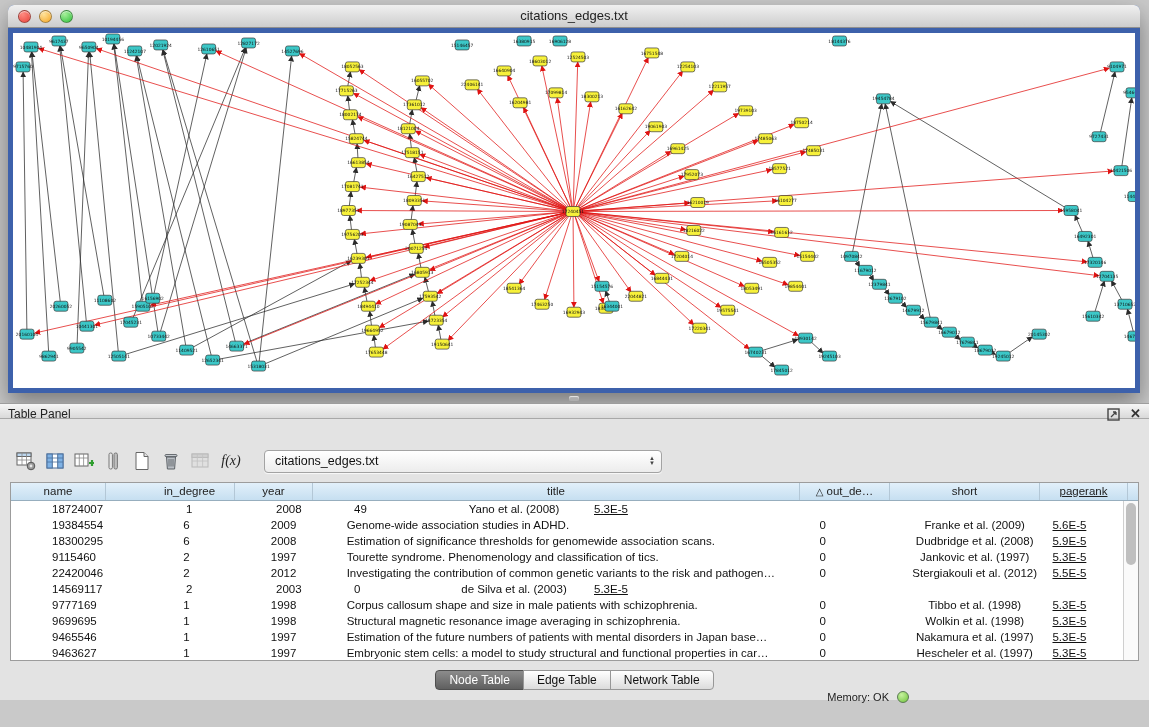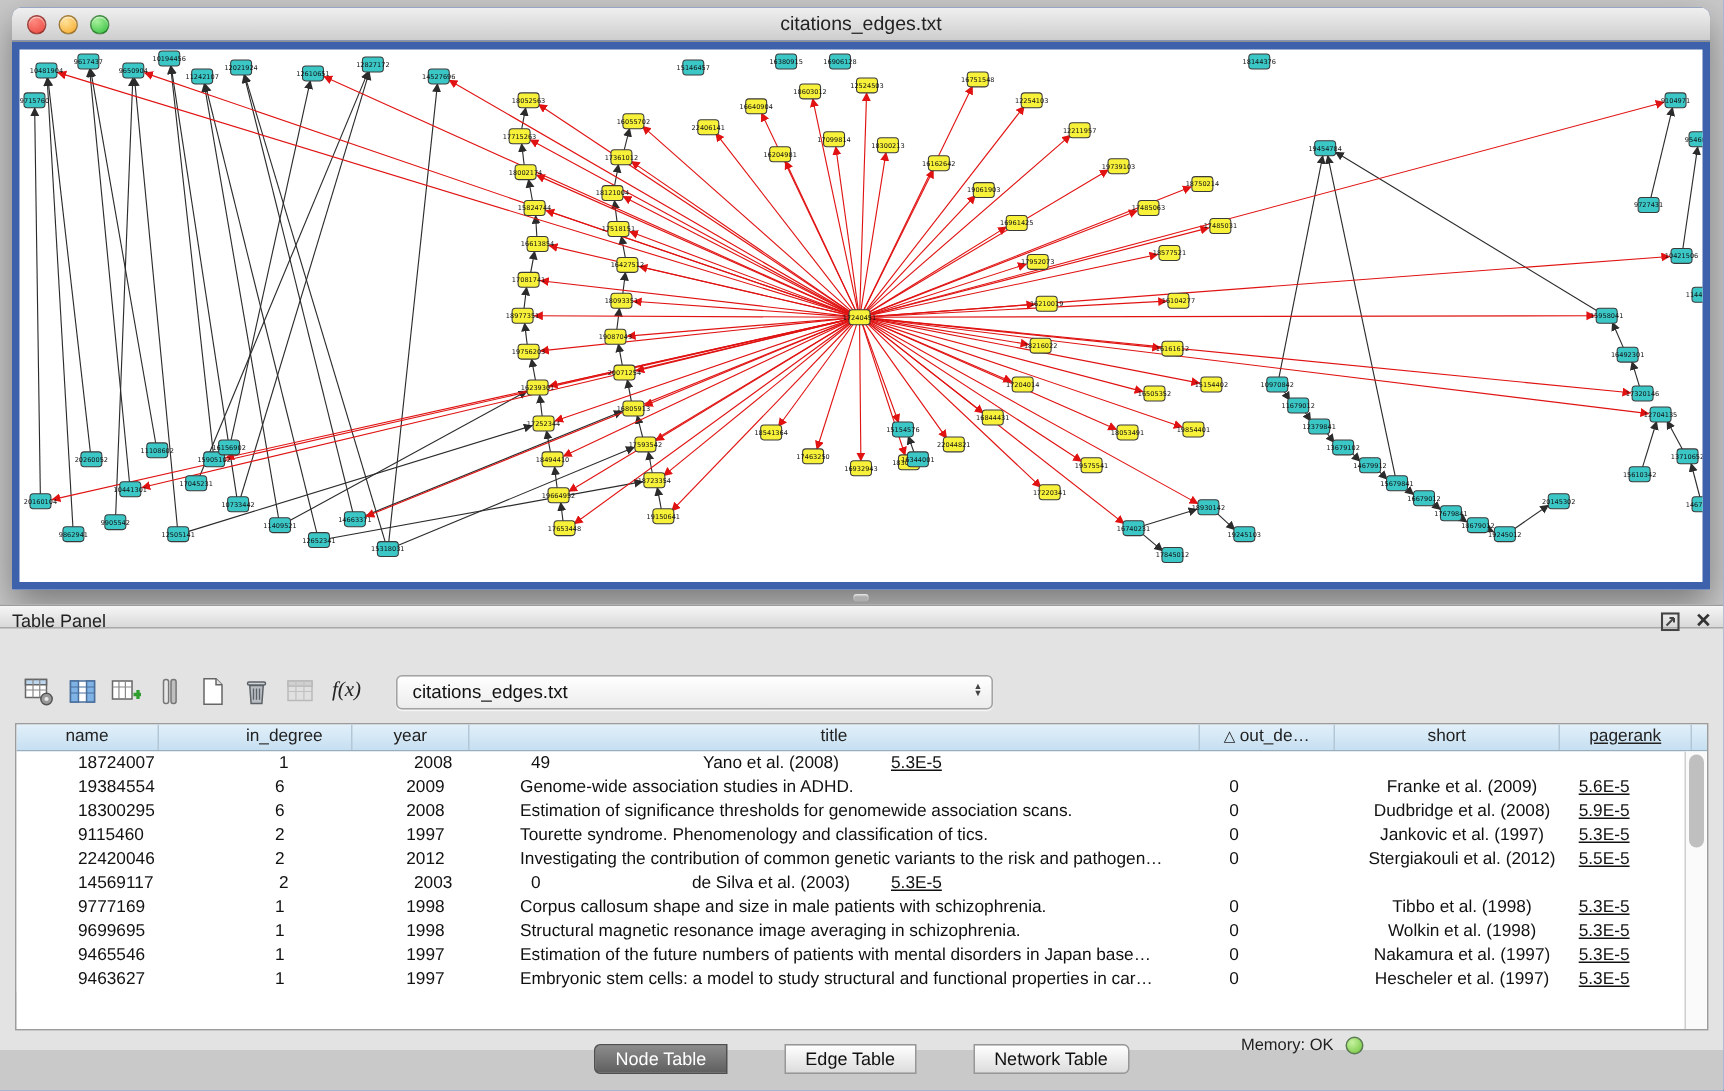--- a/index.html
+++ b/index.html
@@ -41,39 +41,39 @@
   .tico { width:24px; height:24px; display:flex; align-items:center; justify-content:center; margin-right:5px; }
   .fx { font-family:"Liberation Serif", serif; font-style:italic; font-size:14px; color:#222;
     width:28px; text-align:center; }
   .dropdown { position:relative; margin-left:14px; width:398px; height:23px; border:1px solid #a3a3a3;
     border-radius:4px; background:linear-gradient(#ffffff,#ececec); font-size:12.5px; color:#111;
     line-height:21px; padding-left:10px; box-shadow:0 1px 1px rgba(255,255,255,.8); }
   .combo-arrows { position:absolute; right:6px; top:1px; display:flex; flex-direction:column;
     font-size:6px; line-height:5px; color:#444; padding-top:4px; }
 
   
-  .table-wrap { position:relative; margin:9px 10px 0 10px; height:205px;
+  .table-wrap { position:relative; margin:9px 10px 0 10px; height:179px;
     border:1px solid #9c9c9c; background:#fff; overflow:hidden; }
   .thead { display:flex; height:18px; background:linear-gradient(#e2f0fa,#c6dff1);
     border-bottom:1px solid #97aebe; font-size:11.5px; color:#222; }
   .hc { border-right:1px solid #b3c7d6; text-align:center; line-height:17px;
     white-space:nowrap; overflow:hidden; }
   .trow { display:flex; height:16px; font-size:11.5px; color:#111; background:#fff;padding-left:36px; }
   .cell { line-height:16px; white-space:nowrap; overflow:hidden; padding-left:5px; }
   .c0 { width:95px; } .c1 { width:90px;margin-left:39px; } .c2 { width:78px; } .c3 { width:487px; }
   .c4 { width:90px; } .c5 { width:150px; text-align:center; padding-left:0; } .c6 { width:88px;text-decoration:underline; }
   .fill { flex:1; border-right:none; }
   .sort-tri { margin-right:3px; font-size:10px; }
   .vscroll { position:absolute; right:0; top:18px; bottom:0; width:15px; background:#fafafa;
     border-left:1px solid #cfcfcf; }
   .vthumb { position:absolute; left:2px; right:2px; top:2px; height:62px; border-radius:6px;
     background:#bfbfbf; }
 
   
-  .tabs { display:flex; justify-content:center; margin-top:9px;gap:39px; }
+  .tabs { display:flex; justify-content:center; margin-top:9px; }
   .tab { height:20px; line-height:18px; padding:0 13px; font-size:12px; color:#111;
     background:linear-gradient(#ffffff,#dcdcdc); border:1px solid #979797; margin-left:-1px; }
   .tab:first-child { border-radius:4px 0 0 4px; margin-left:0; }
   .tab:last-child { border-radius:0 4px 4px 0; }
   .tab.selected { background:linear-gradient(#8c8c8c,#5f5f5f); color:#fff; border-color:#4f4f4f; }
 
   
   .statusbar { position:absolute; left:0; top:684px; width:921px; height:27px; }
   .mem-label { position:absolute; right:32px; top:7px; font-size:11px; color:#222; }
   .mem-dot { position:absolute; right:12px; top:7px; width:12px; height:12px; border-radius:50%;

